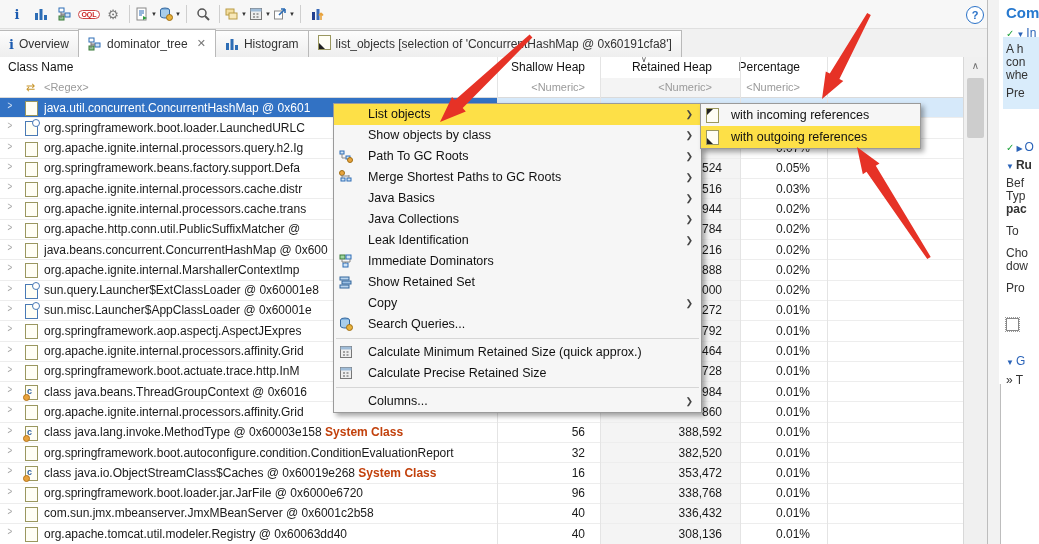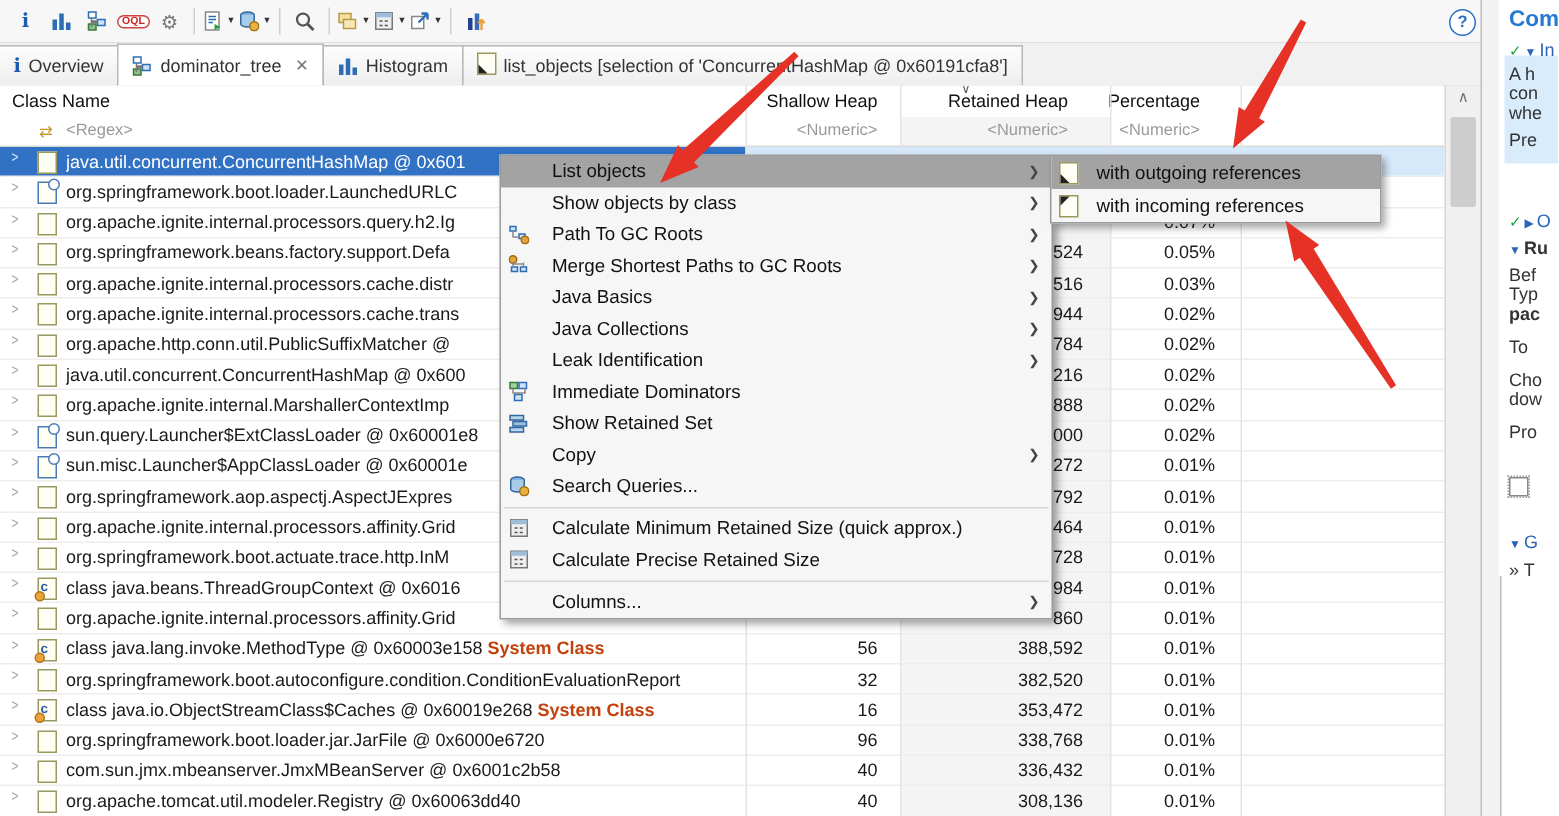--- a/index.html
+++ b/index.html
@@ -59,21 +59,21 @@
   #panel .blue{color:#2a63b8;}
   #panel .bold{font-weight:bold;}
   #panel .chk{color:#1fa33c;font-size:10px;margin-right:2px;}
   #panel .tri{color:#2a63b8;font-size:8px;margin-right:2px;}
   #panel .hiblock{position:absolute;left:4px;top:37px;width:36px;height:72px;background:#d9ecfb;}
   #helpicon{position:absolute;left:966px;top:6px;width:16px;height:16px;border:1.5px solid #2a72c8;border-radius:50%;
             color:#2a72c8;font-size:11px;font-weight:bold;text-align:center;line-height:16px;background:#fff;}
   
   .menu{position:absolute;background:#f6f6f6;border:1px solid #9a9a9a;box-shadow:3px 3px 5px rgba(0,0,0,.35);z-index:10;}
   .mi{position:relative;height:21px;line-height:21px;padding-left:34px;padding-right:24px;white-space:nowrap;color:#111;font-size:12.5px;}
-  .mi.hl{background:#a3a3a3;}
+  .mi.hl{background:#fde047;}
   .mi .mic{position:absolute;left:5px;top:3px;}
   .mi .sub{position:absolute;right:8px;top:0;font-size:9px;color:#444;}
   .msep{height:1px;background:#d6d6d6;margin:3px 2px;}
   
   #arrows{position:absolute;left:0;top:0;z-index:50;pointer-events:none;}
   svg{display:block}
 </style>
 </head>
 <body>
 
@@ -262,21 +262,21 @@
           <span class="chev">&gt;</span>
           <span class="ric"><span class="pageicon"></span></span>
           <span class="nm">org.apache.http.conn.util.PublicSuffixMatcher @</span>
           <span class="sh num"></span>
           <span class="rt num">784</span>
           <span class="pc num">0.02%</span>
         </div>
         <div class="row">
           <span class="chev">&gt;</span>
           <span class="ric"><span class="pageicon"></span></span>
-          <span class="nm">java.util.concurrent.ConcurrentHashMap @ 0x600</span>
+          <span class="nm">java.beans.concurrent.ConcurrentHashMap @ 0x600</span>
           <span class="sh num"></span>
           <span class="rt num">216</span>
           <span class="pc num">0.02%</span>
         </div>
         <div class="row">
           <span class="chev">&gt;</span>
           <span class="ric"><span class="pageicon"></span></span>
           <span class="nm">org.apache.ignite.internal.MarshallerContextImp</span>
           <span class="sh num"></span>
           <span class="rt num">888</span>
@@ -481,22 +481,22 @@
           <svg width="14" height="14" viewBox="0 0 14 14">
             <rect x="1.5" y="1.5" width="11" height="11" fill="#eee" stroke="#777"></rect>
             <rect x="1.5" y="1.5" width="11" height="3" fill="#9fbcd8"></rect>
             <path d="M4 7h2M7.5 7h2M4 10h2M7.5 10h2" stroke="#555"></path>
           </svg>
         </span><span>Calculate Precise Retained Size</span></div>
       <div class="msep"></div>
       <div class="mi"><span>Columns...</span><span class="sub">❯</span></div>
     </div>
   <div id="submenu" class="menu" style="left: 700px; top: 103px; width: 219px; z-index: 11;">
+      <div class="mi" style="height: 22px; line-height: 22px; padding-left: 30px;"><span class="mic" style="top: 4px;"><span class="pageicon"><span class="tri-in"></span></span></span><span>with incoming references</span></div>
       <div class="mi hl" style="height: 22px; line-height: 22px; padding-left: 30px;"><span class="mic" style="top: 4px;"><span class="pageicon"><span class="tri-out"></span></span></span><span>with outgoing references</span></div>
-      <div class="mi" style="height: 22px; line-height: 22px; padding-left: 30px;"><span class="mic" style="top: 4px;"><span class="pageicon"><span class="tri-in"></span></span></span><span>with incoming references</span></div>
     </div>
 
   <svg id="arrows" width="1039" height="544">
       <polygon points="867.2,13.0 829.8,73.6 825.8,71.4 822.0,99.0 843.3,81.1 839.4,78.9 870.8,15.0" fill="#e63226"></polygon>
       <polygon points="529.6,34.5 455.1,100.1 452.0,96.9 440.0,122.0 465.8,111.4 462.7,108.1 532.4,37.5" fill="#e63226"></polygon>
       <polygon points="930.7,256.9 875.8,165.8 879.5,163.4 857.0,147.0 862.8,174.3 866.5,171.8 927.3,259.1" fill="#e63226"></polygon>
     </svg>
 </div>
 
 </body></html>

